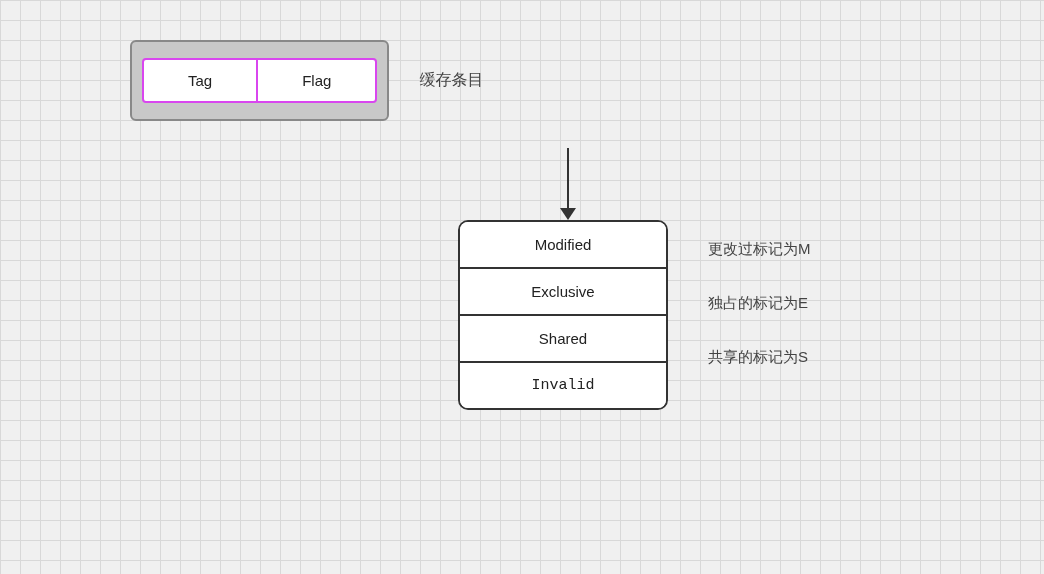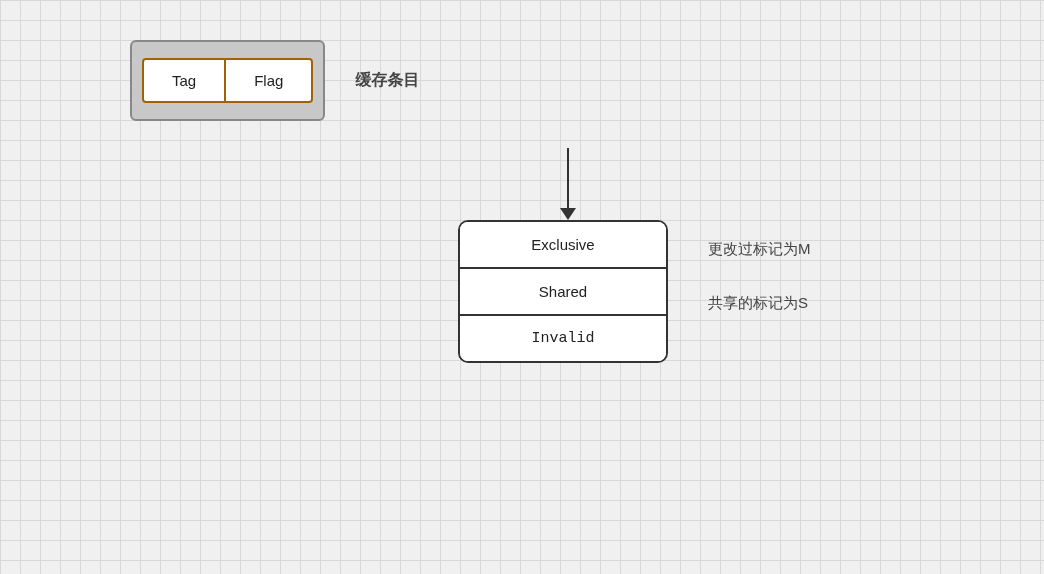--- a/index.html
+++ b/index.html
@@ -44,23 +44,23 @@
     .cache-entry-box {
       background-color: #c8c8c8;
       border: 2px solid #888;
       border-radius: 6px;
       padding: 16px 10px;
       display: flex;
       gap: 0;
     }
 
     .cache-cell {
-      border: 2px solid #a16207;
+      border: 2px solid #d946ef;
       background: #fff;
-      padding: 12px 28px;
+      padding: 12px 44px;
       font-size: 15px;
       color: #222;
       white-space: nowrap;
     }
 
     .cache-cell:first-child {
       border-radius: 4px 0 0 4px;
     }
     .cache-cell:last-child {
       border-radius: 0 4px 4px 0;
@@ -68,21 +68,20 @@
     .cache-cell + .cache-cell {
       border-left: none;
     }
 
     .cache-label {
       font-size: 16px;
       color: #444;
       white-space: nowrap;
       margin-left: 10px;
       align-self: center;
-      font-weight: bold;
     }
 
     
     .arrow-container {
       position: absolute;
       top: 148px;
       left: 560px;
       display: flex;
       flex-direction: column;
       align-items: center;
@@ -166,23 +165,25 @@
     <div class="cache-label">缓存条目</div>
   </div>
 
   <div class="arrow-container">
     <div class="arrow-line"></div>
     <div class="arrow-head"></div>
   </div>
 
   <div class="flag-states-row">
     <div class="flag-states-box">
+      <div class="flag-cell">Modified</div>
       <div class="flag-cell">Exclusive</div>
       <div class="flag-cell">Shared</div>
       <div class="flag-cell">Invalid</div>
     </div>
     <div class="flag-labels">
       <div class="flag-label">更改过标记为M</div>
+      <div class="flag-label">独占的标记为E</div>
       <div class="flag-label">共享的标记为S</div>
     </div>
   </div>
 
 </div>
 
 </body></html>

